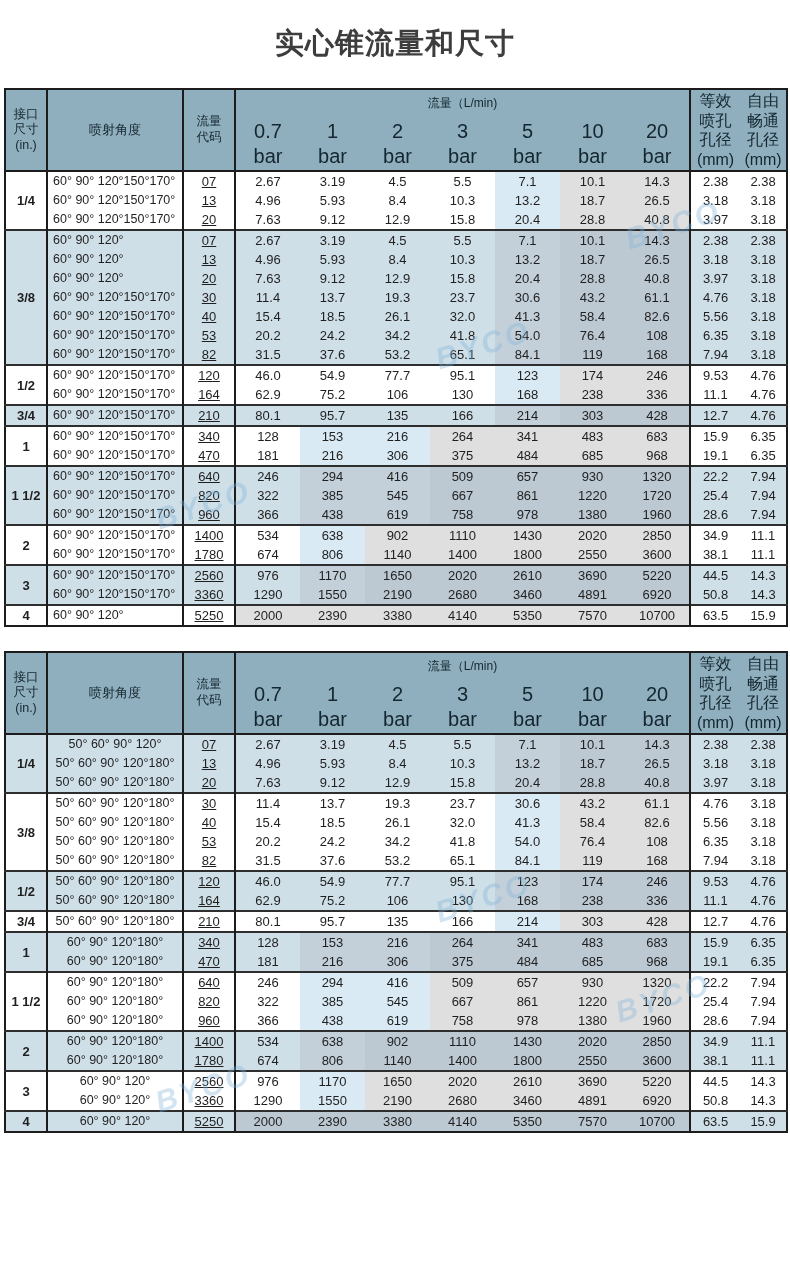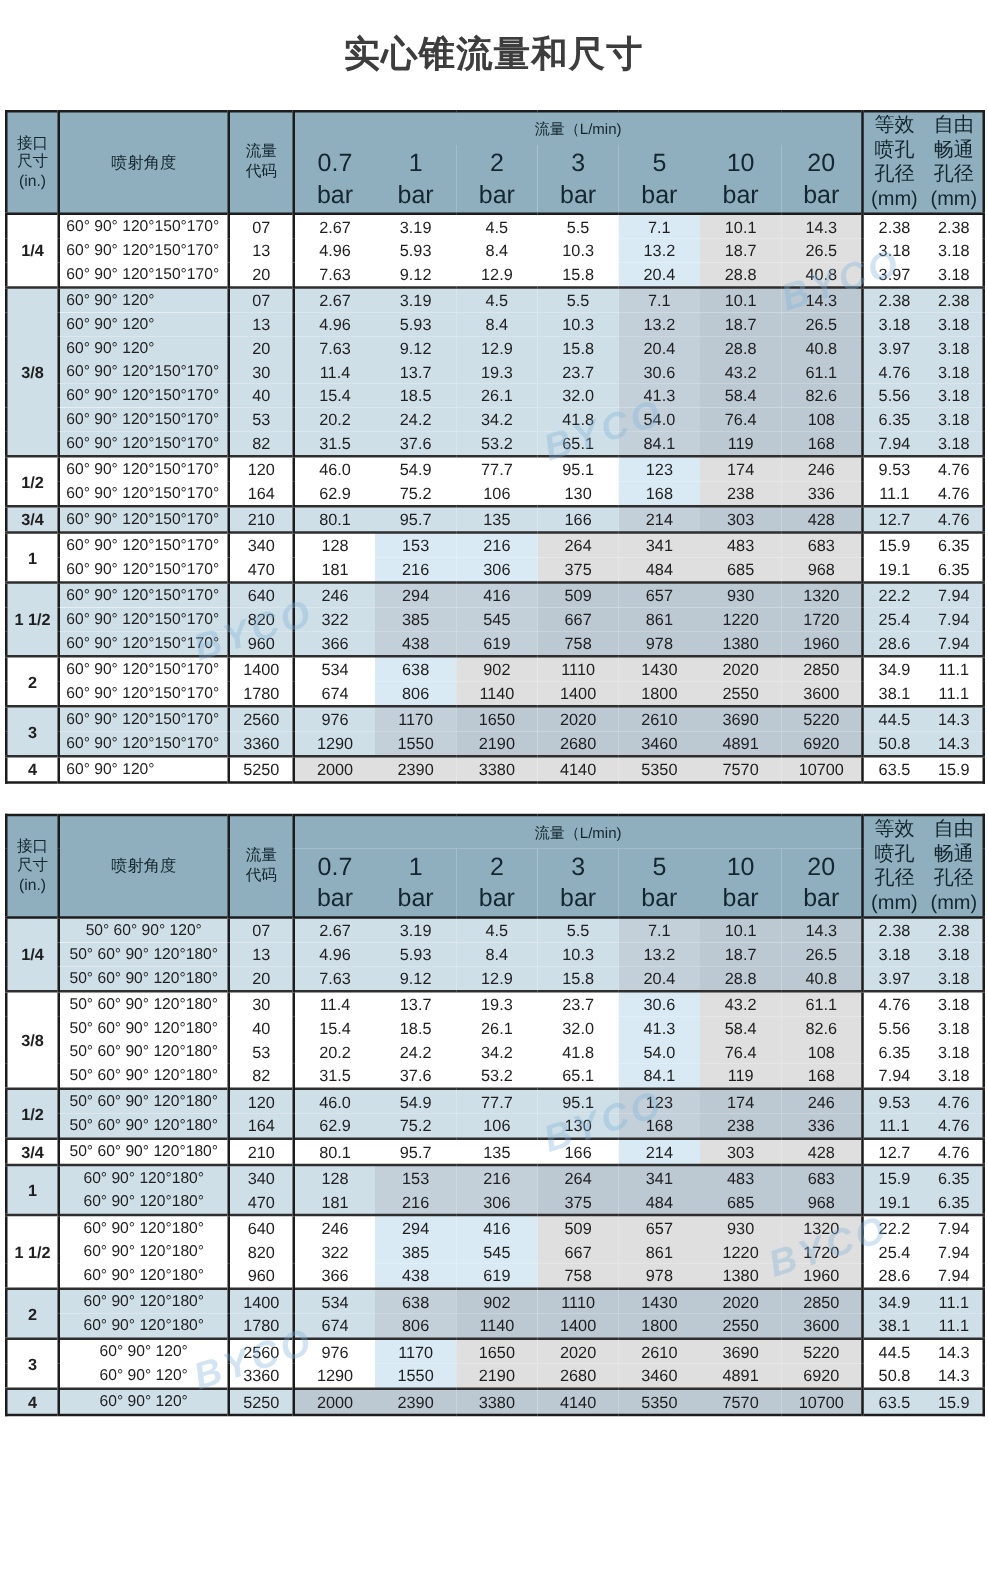--- a/index.html
+++ b/index.html
@@ -37,21 +37,21 @@
   th.h-eq,th.h-free{font-size:16px;line-height:1.22;}
   th.h-press{vertical-align:top;padding-top:2px;height:44px;}
   th.h-press .p-val{font-size:20px;line-height:1.3;}
   th.h-press .p-bar{font-size:20px;line-height:1.2;}
 
   td{height:19px;padding:0;text-align:center;vertical-align:middle;line-height:1;}
   td.c-size{font-weight:bold;font-size:13px;margin-left:22px;}
   td.c-angle{font-size:12.5px;white-space:nowrap;overflow:hidden;margin-top:32px;}
   table.al-left  td.c-angle{text-align:left;padding-left:5px;}
   table.al-center td.c-angle{text-align:center;}
-  td.c-code{font-size:13px;}
+  td.c-code{font-size:13px;text-decoration:underline;}
 
   .sep-r{border-right:2px solid #1c1c1c;}
   .sep-l{border-left:2px solid #1c1c1c;}
   tbody tr:first-child td{border-top:2px solid #1c1c1c;}
   tr.grp-top td{border-top:2px solid #2e2e2e;}
 
   tr.t-white td{background:#ffffff;}
   tr.t-blue  td{background:#cfdfe8;}
   tr.t-white td.ov-b{background:#d9eaf4;}
   tr.t-white td.ov-g{background:#dfdfdf;}

